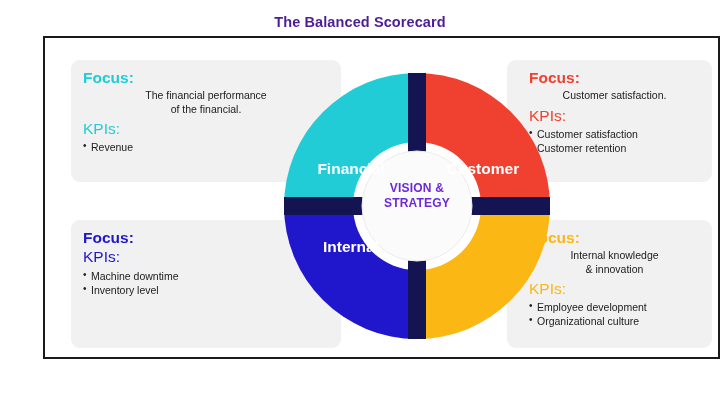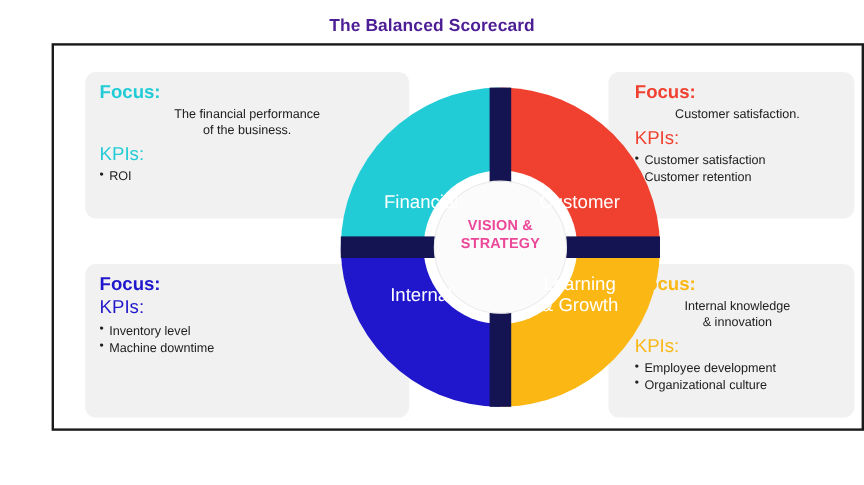--- a/index.html
+++ b/index.html
@@ -96,81 +96,81 @@
     position: absolute;
     left: 222px; top: 18px;
     width: 300px; height: 300px;
   }
   #wheel svg { display: block; }
 
   .quad-label {
     position: absolute;
     color: #ffffff;
     font-size: 15.5px;
-    font-weight: 400;
+    font-weight: 700;
     text-align: center;
     line-height: 1.12;
     pointer-events: none;
     white-space: nowrap;
   }
   #lbl-financial { left: 28px;  top: 104px; width: 112px; }
   #lbl-customer  { left: 160px; top: 104px; width: 112px; }
   #lbl-internal  { left: 28px;  top: 182px; width: 112px; }
   #lbl-learning  { left: 160px; top: 173px; width: 112px; white-space: normal; }
 
   #hub-text {
     position: absolute;
     left: 100px; top: 125px;
     width: 100px;
     text-align: center;
     font-size: 12px;
     font-weight: bold;
-    color: #ec4899;
+    color: #6d28d9;
     line-height: 1.22;
     letter-spacing: .2px;
     pointer-events: none;
   }
 </style>
 </head>
 <body>
 
 <div id="page-title">The Balanced Scorecard</div>
 
 <div id="frame">
 
   <div class="panel panel-tl">
     <div class="focus-head c-teal">Focus:</div>
     <div class="focus-body">
       <span>The financial performance</span><br>
-      <span>of the business.</span>
+      <span>of the financial.</span>
     </div>
     <div class="kpi-head c-teal">KPIs:</div>
     <ul class="kpi-list">
-      <li>ROI</li>
+      <li>Revenue</li>
     </ul>
   </div>
 
   <div class="panel panel-tr">
     <div class="focus-head c-red">Focus:</div>
     <div class="focus-body">
       <span>Customer satisfaction.</span>
     </div>
     <div class="kpi-head c-red">KPIs:</div>
     <ul class="kpi-list">
       <li>Customer satisfaction</li>
       <li>Customer retention</li>
     </ul>
   </div>
 
   <div class="panel panel-bl">
     <div class="focus-head c-blue">Focus:</div>
     <div class="kpi-head c-blue">KPIs:</div>
     <ul class="kpi-list">
+      <li>Machine downtime</li>
       <li>Inventory level</li>
-      <li>Machine downtime</li>
     </ul>
   </div>
 
   <div class="panel panel-br">
     <div class="focus-head c-amber">Focus:</div>
     <div class="focus-body">
       <span>Internal knowledge</span><br>
       <span>&amp; innovation</span>
     </div>
     <div class="kpi-head c-amber">KPIs:</div>
@@ -202,24 +202,20 @@
         <rect x="17" y="141" width="266" height="18"></rect>
         <rect x="112" y="112" width="76" height="76"></rect>
       </g>
 
       <circle cx="150" cy="150" r="55" fill="#fbfbfb" stroke="#ececec" stroke-width="1"></circle>
     </svg>
 
     <div class="quad-label" id="lbl-financial">Financial</div>
     <div class="quad-label" id="lbl-internal">Internal</div>
     <div class="quad-label" id="lbl-customer">Customer</div>
-    <div class="quad-label" id="lbl-learning">
-      <span>Learning</span><br>
-      <span>&amp; Growth</span>
-    </div>
 
     <div id="hub-text">
       <span>VISION &amp;</span><br>
       <span>STRATEGY</span>
     </div>
   </div>
 
 </div>
 
 </body></html>

